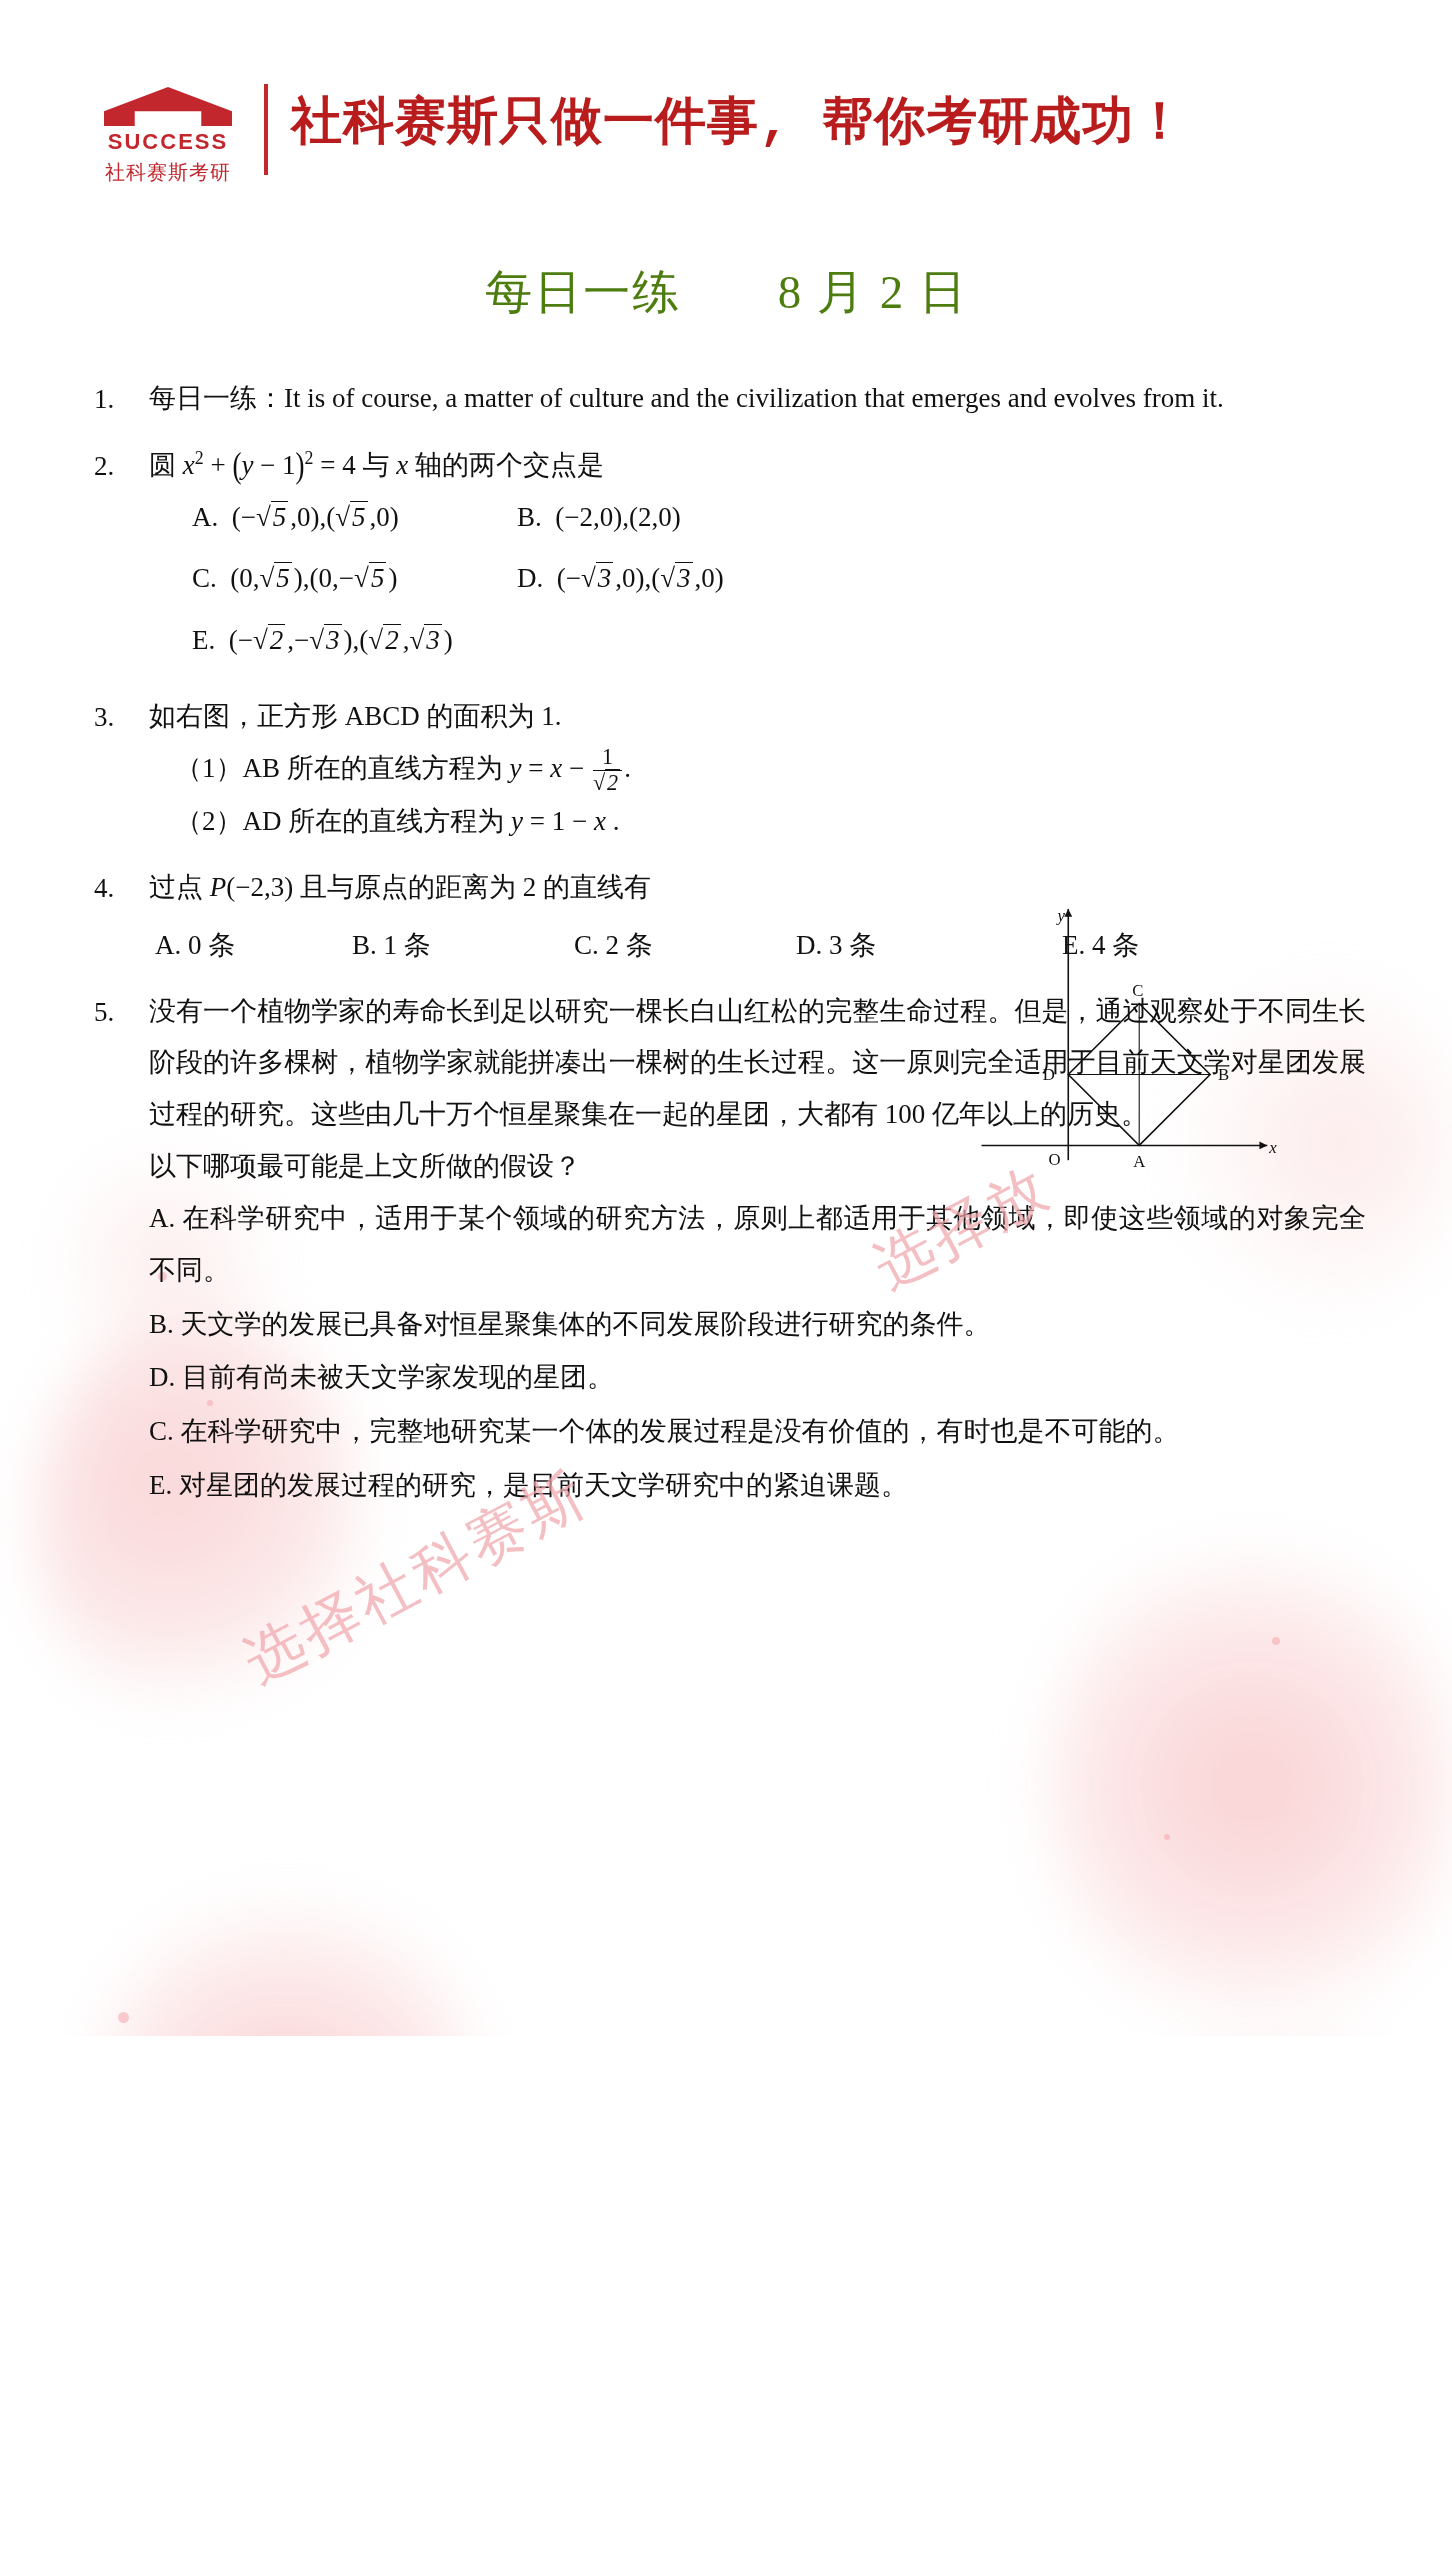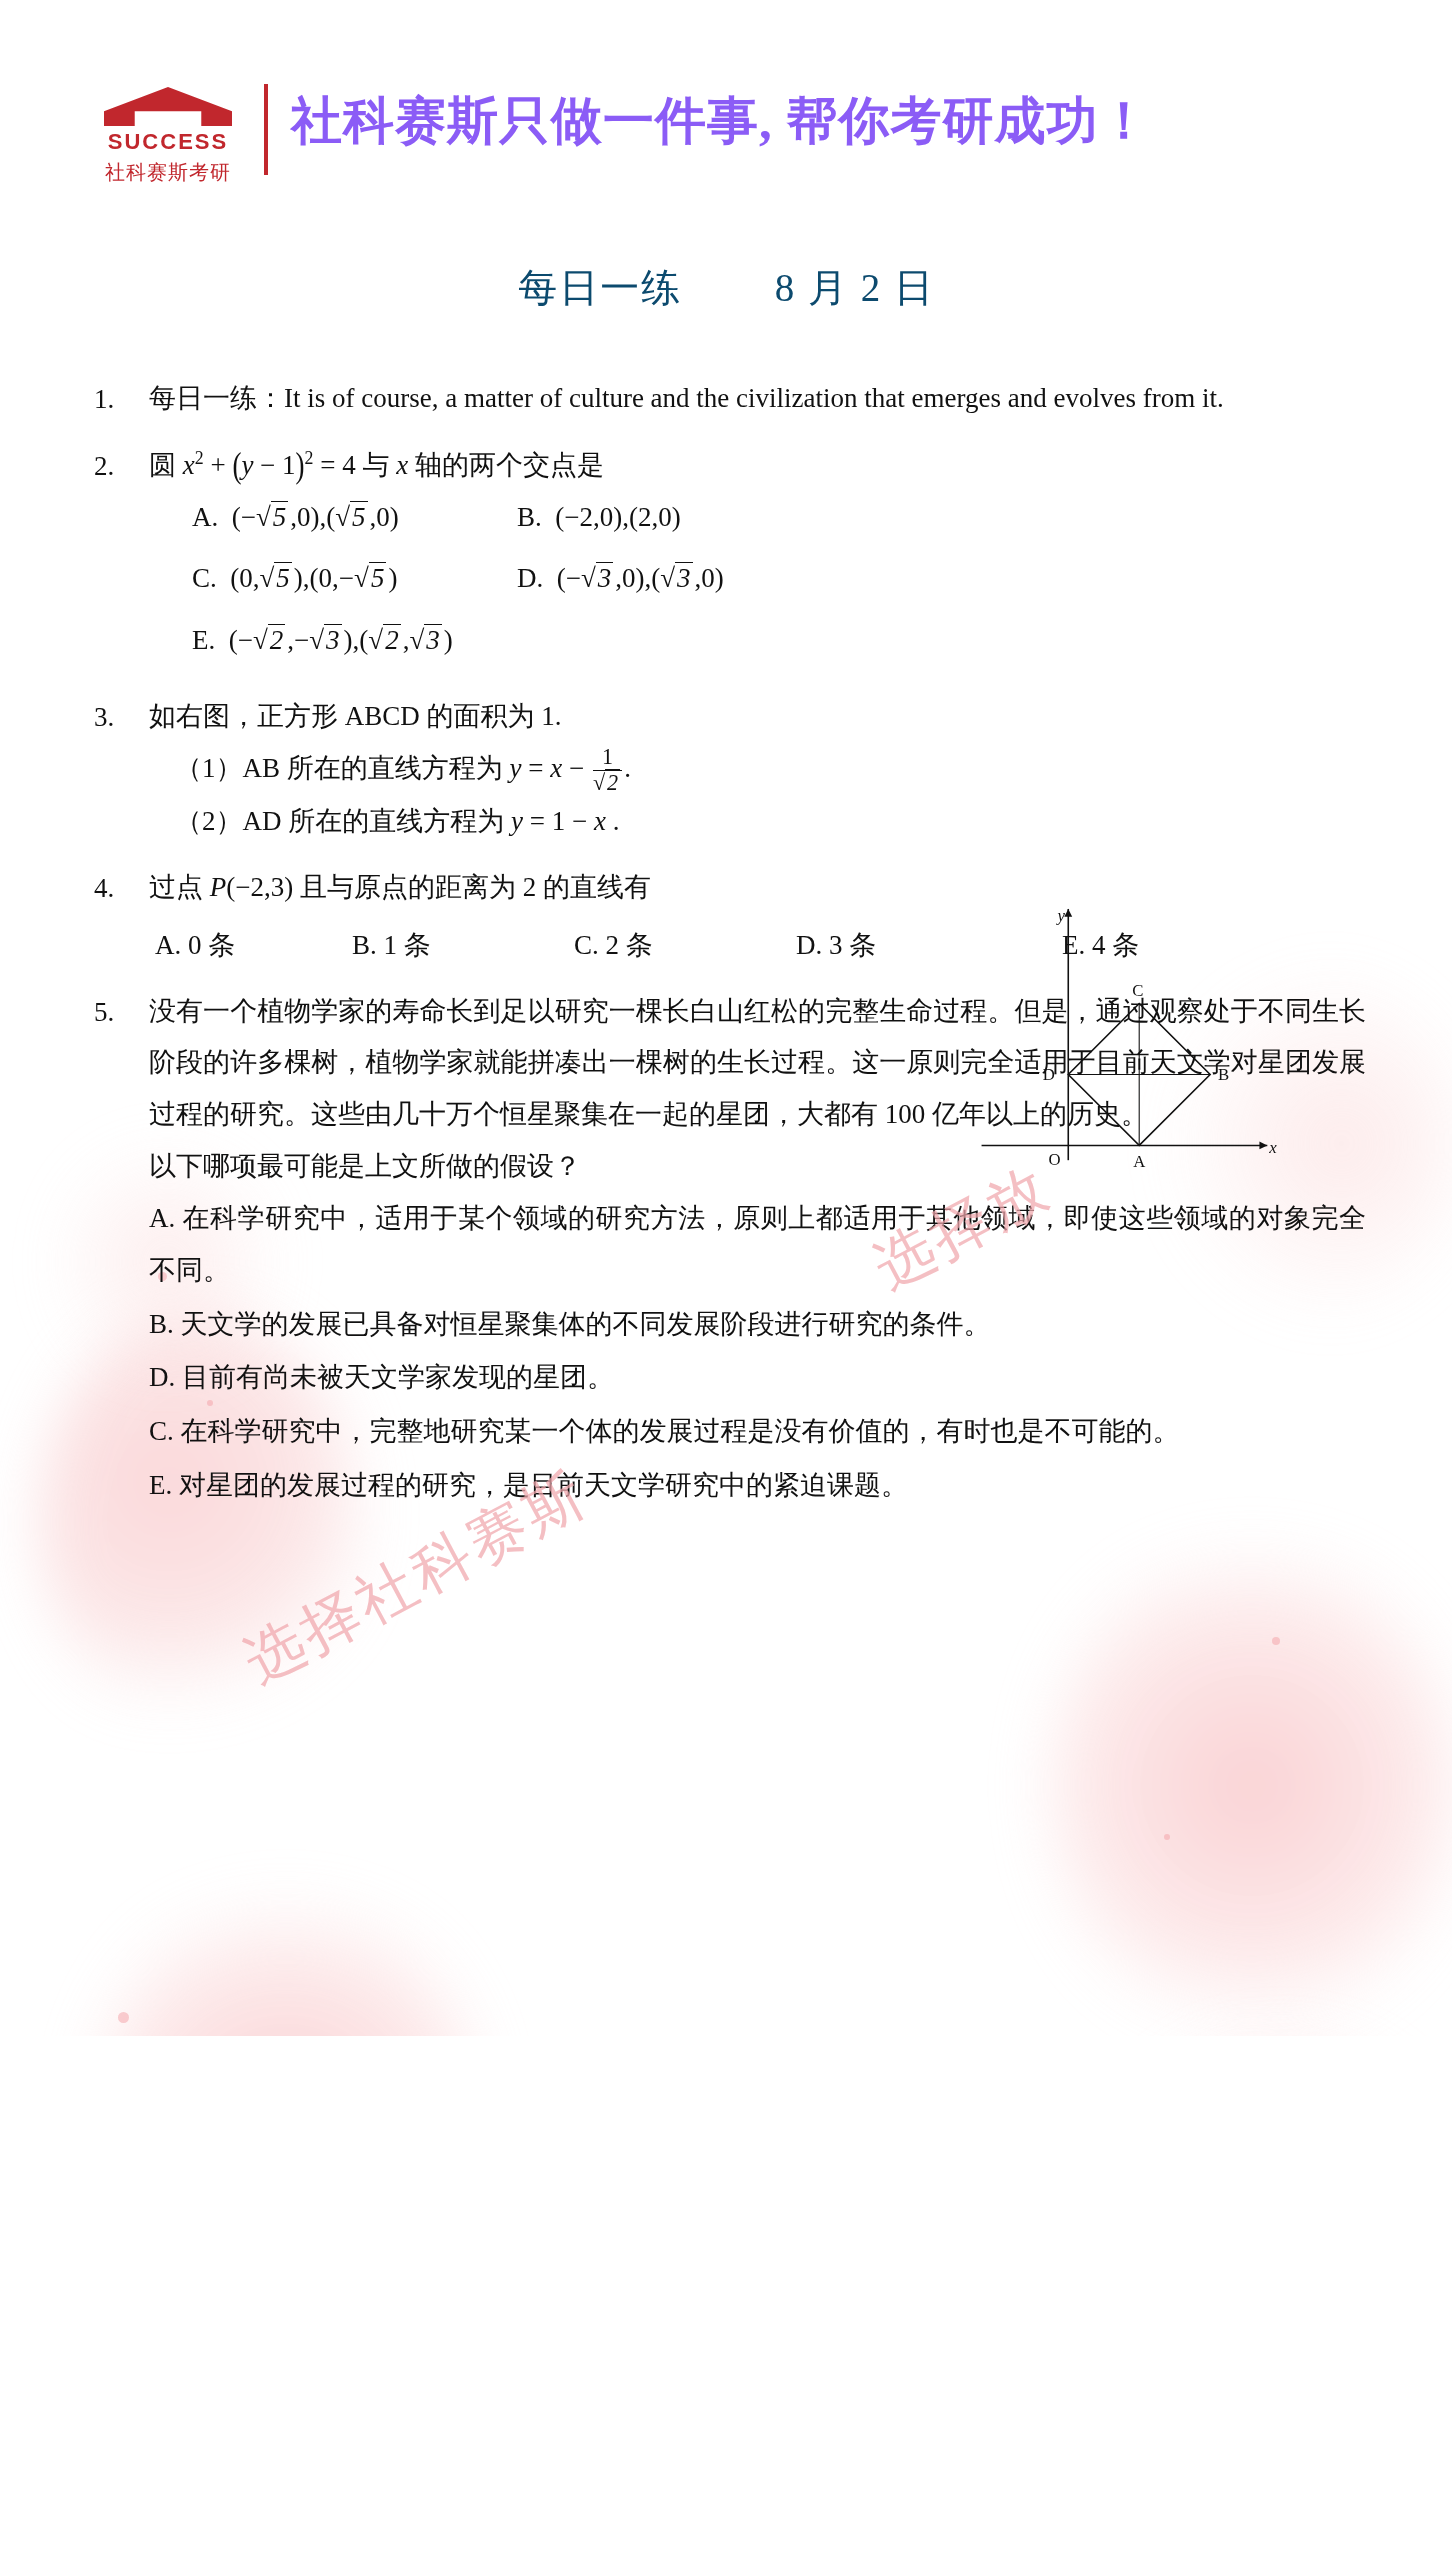--- a/index.html
+++ b/index.html
@@ -76,36 +76,36 @@
   }
   .header-divider {
     position: absolute;
     left: 264px; top: 25px;
     width: 4px; height: 91px;
     background: #c1272d;
   }
   .header-slogan {
     position: absolute;
     left: 291px; top: 28px;
-    font-family: Liberation Serif, serif;
+    font-family: Liberation Mono, monospace;
     font-size: 51px;
     font-weight: bold;
-    color: #8b5cf6;
+    color: #b91c1c;
     letter-spacing: 1px;
     white-space: nowrap;
   }
 
   
   .doc-title {
     position: absolute;
     left: 0; top: 261px;
     width: 100%;
     text-align: center;
-    font-size: 39px;
-    color: #0c4a6e;
+    font-size: 47px;
+    color: #4d7c0f;
     letter-spacing: 2px;
   }
   .doc-title .gap { display: inline-block; width: 69px; }
 
   
   .content {
     position: absolute;
     left: 94px; top: 373px;
     width: 1272px;
     font-size: 27px;

